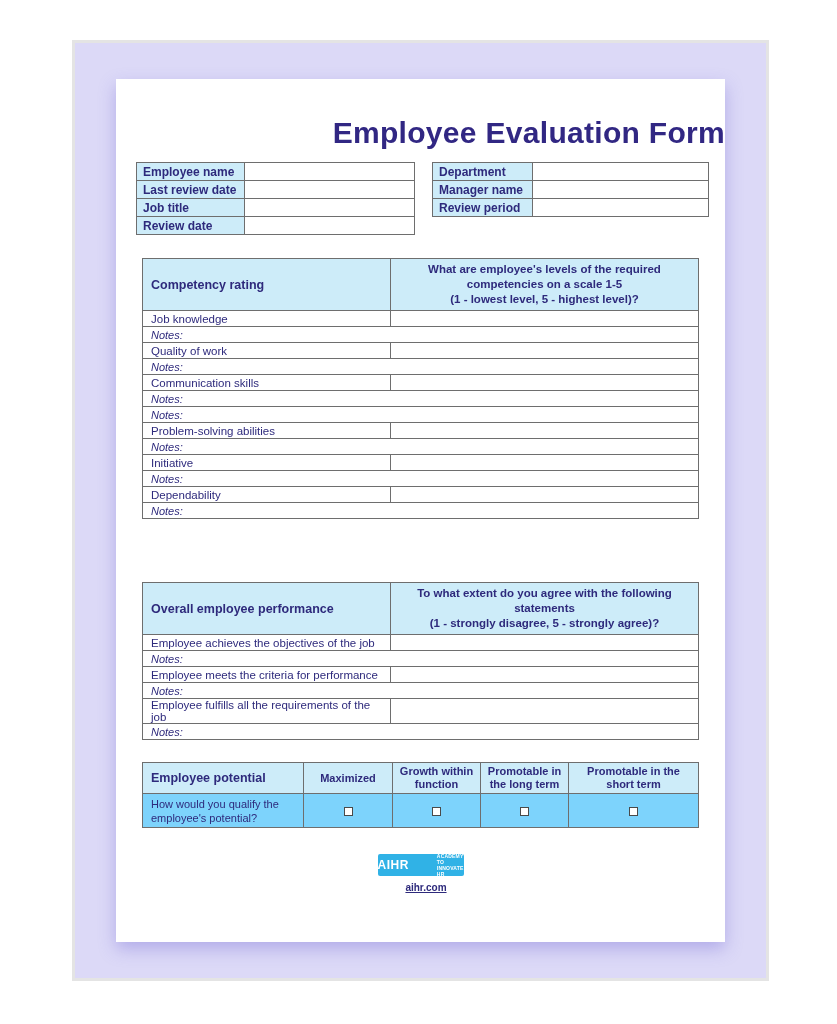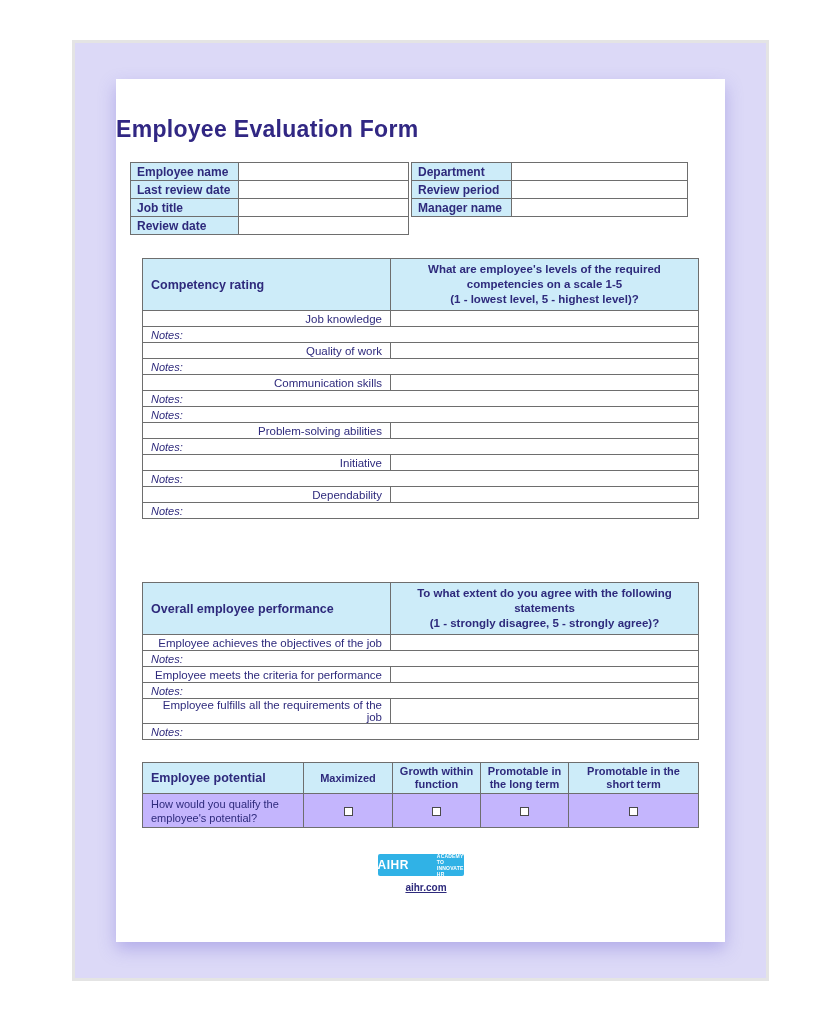--- a/index.html
+++ b/index.html
@@ -9,45 +9,45 @@
     --lavender:#dcd9f7;
     --logo-cyan:#30b2e6;
     --line:#6e6e6e;
     --line-dark:#3d3d3d;
   }
   *{box-sizing:border-box;}
   html,body{margin:0;padding:0;background:#ffffff;}
   body{width:837px;height:1024px;position:relative;font-family:"Liberation Sans",sans-serif;color:var(--navy);}
   .panel{position:absolute;left:72px;top:40px;width:697px;height:941px;background:var(--lavender);border:3px solid #e4e4e4;}
   .page{position:absolute;left:41px;top:36px;width:609px;height:863px;background:#ffffff;box-shadow:0 7px 16px rgba(110,100,210,0.38);}
-  .title{position:absolute;top:37px;left:0;width:100%;margin:0;text-align:left;font-size:23px;font-weight:bold;color:var(--title-navy);letter-spacing:0.3px;}
+  .title{position:absolute;top:37px;left:0;width:100%;margin:0;text-align:right;font-size:30px;font-weight:bold;color:var(--title-navy);letter-spacing:0.3px;}
   table{border-collapse:collapse;table-layout:fixed;}
   td{overflow:hidden;}
   
-  .info{position:absolute;top:83px;left:14px;width:556px;display:flex;gap:2px;align-items:flex-start;}
+  .info{position:absolute;top:83px;left:20px;width:556px;display:flex;gap:17px;align-items:flex-start;}
   .info-table{border:1.5px solid var(--line-dark);}
   .info-table td{border:1px solid var(--line);height:18px;font-size:12px;padding:0 6px;color:var(--navy);background:#fff;}
   .info-table td.lbl{background:var(--cell-blue);font-weight:bold;}
   
   .rating-table{position:absolute;left:26px;width:556px;border:1.5px solid var(--line-dark);}
   .rating-table td{border:1px solid var(--line);color:var(--navy);}
   .rating-table .head td{background:var(--cell-blue);}
   .rating-table td.section-title{font-size:12.5px;font-weight:bold;padding:4px 8px;vertical-align:middle;}
   .rating-table td.question{font-size:11.5px;font-weight:bold;text-align:center;line-height:15px;padding:3px 6px;vertical-align:middle;}
-  .rating-table tr.item td{height:16px;font-size:11.5px;padding:0 8px;background:#fff;text-align:right;}
+  .rating-table tr.item td{height:16px;font-size:11.5px;padding:0 8px;background:#fff;}
   .rating-table tr.notes td{height:16px;font-size:11px;font-style:italic;padding:0 8px;background:#fff;}
   .comp-head td{height:48px;margin-top:44px;}
   .perf-head td{height:52px;margin-left:16px;}
   
   .potential-table{position:absolute;top:683px;left:26px;width:556px;border:1.5px solid var(--line-dark);}
   .potential-table td{border:1px solid var(--line);color:var(--navy);}
   .potential-table .head td{background:var(--cell-blue);height:30px;vertical-align:middle;}
   .potential-table td.pot-title{font-size:12.5px;font-weight:bold;padding:4px 8px;}
   .potential-table td.opt{font-size:11px;font-weight:bold;text-align:center;line-height:13px;padding:2px 4px;}
-  .potential-table tr.answer td{height:34px;background:#c4b5fd;vertical-align:middle;}
+  .potential-table tr.answer td{height:34px;background:#7dd3fc;vertical-align:middle;}
   .potential-table td.pot-q{font-size:11px;line-height:14px;padding:2px 8px;}
   .potential-table td.chk{text-align:center;}
   .checkbox{display:inline-block;width:9px;height:9px;border:1.2px solid #4a4a4a;background:#fff;vertical-align:middle;}
   
   .footer{position:absolute;top:775px;left:0;width:100%;display:flex;flex-direction:column;align-items:center;}
   .logo{width:86px;height:22px;background:var(--logo-cyan);border-radius:2px;display:flex;align-items:center;justify-content:center;gap:14px;}
   .logo-text{color:#fff;font-weight:bold;font-size:12px;letter-spacing:0.5px;}
   .logo-divider{width:1px;height:12px;background:#ffffff;opacity:0.9;}
   .logo-tagline{color:#fff;font-size:5px;line-height:6px;font-weight:bold;letter-spacing:0.2px;}
   .site-link{margin-top:6px;color:var(--navy);font-size:10px;font-weight:bold;text-decoration:underline;cursor:pointer;margin-left:11px;}
@@ -89,25 +89,25 @@
         <colgroup>
             <col style="width:100px">
             <col style="width:176px">
           </colgroup>
         <tbody>
           <tr>
             <td class="lbl">Department</td>
             <td></td>
           </tr>
           <tr>
+            <td class="lbl">Manager name</td>
+            <td></td>
+          </tr>
+          <tr>
             <td class="lbl">Review period</td>
-            <td></td>
-          </tr>
-          <tr>
-            <td class="lbl">Manager name</td>
             <td></td>
           </tr>
         </tbody>
       </table>
     </div>
 
     <table class="rating-table" style="top:179px">
       <colgroup>
           <col style="width:248px">
           <col style="width:308px">

